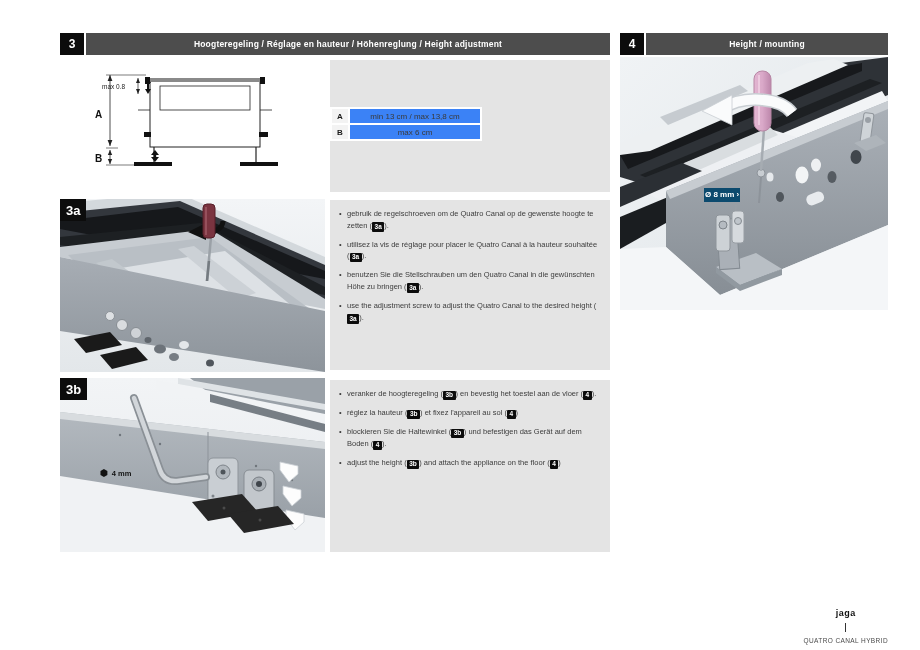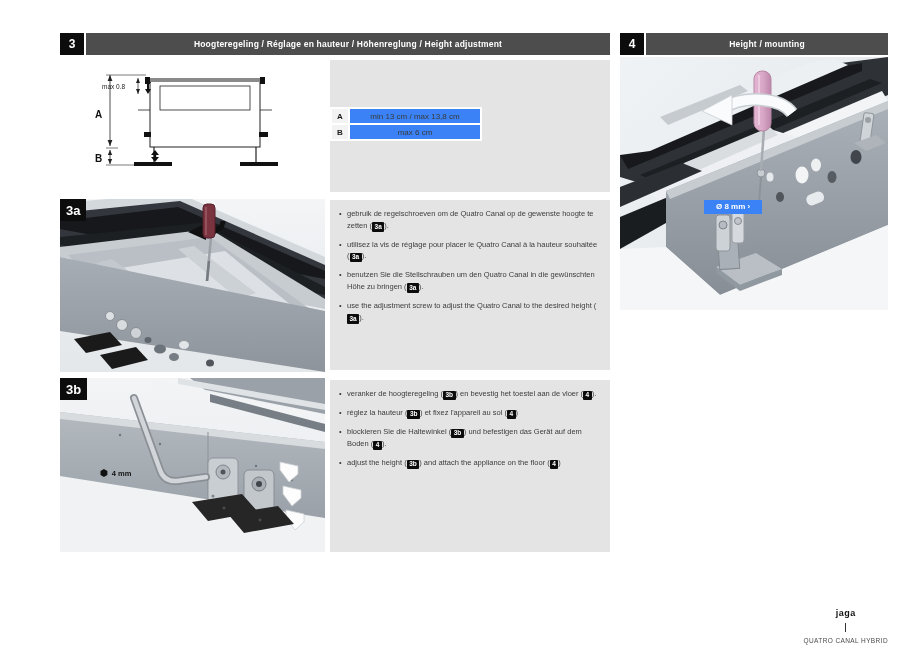--- a/index.html
+++ b/index.html
@@ -32,22 +32,22 @@
   
   .bullets{list-style:none;margin:0;padding:8px 10px 0 8px;font-size:7.5px;
            color:#3c3c3c;}
   .bullets li{position:relative;padding-left:9px;margin-bottom:7px;line-height:1.55;}
   .bullets li::before{content:"\2022";position:absolute;left:1px;top:0;color:#3c3c3c;}
   .ref-badge{display:inline-block;background:#0c0c0c;color:#fff;font-weight:bold;
              font-size:6.5px;line-height:1;padding:1.5px 2.5px;border-radius:1px;
              vertical-align:-1px;}
 
   
-  .drill-badge{position:absolute;left:84px;top:131px;background:#3b82f6;color:#fff;
-               font-weight:bold;font-size:8px;line-height:1;padding:3px 12px;z-index:3;margin-top:12px;}
+  .drill-badge{position:absolute;left:84px;top:131px;background:#0c4a6e;color:#fff;
+               font-weight:bold;font-size:8px;line-height:1;padding:3px 1px;z-index:3;}
   .tool-size{position:absolute;left:40px;top:91px;display:flex;align-items:center;gap:4px;
              font-size:7.5px;font-weight:bold;color:#111;z-index:3;}
   .hex-glyph{font-size:9px;line-height:1;color:#111;}
 
   
   .footer{position:absolute;right:32px;top:608px;display:flex;align-items:center;gap:5px;flex-direction:column;}
   .brand{font-weight:bold;font-size:9px;letter-spacing:.5px;color:#111;}
   .footer-sep{width:1px;height:9px;background:#333;}
   .doc-title{font-size:6.5px;letter-spacing:.4px;color:#4a4a4a;}
   .page-num{font-weight:bold;font-size:7.5px;color:#111;margin-left:1px;}

